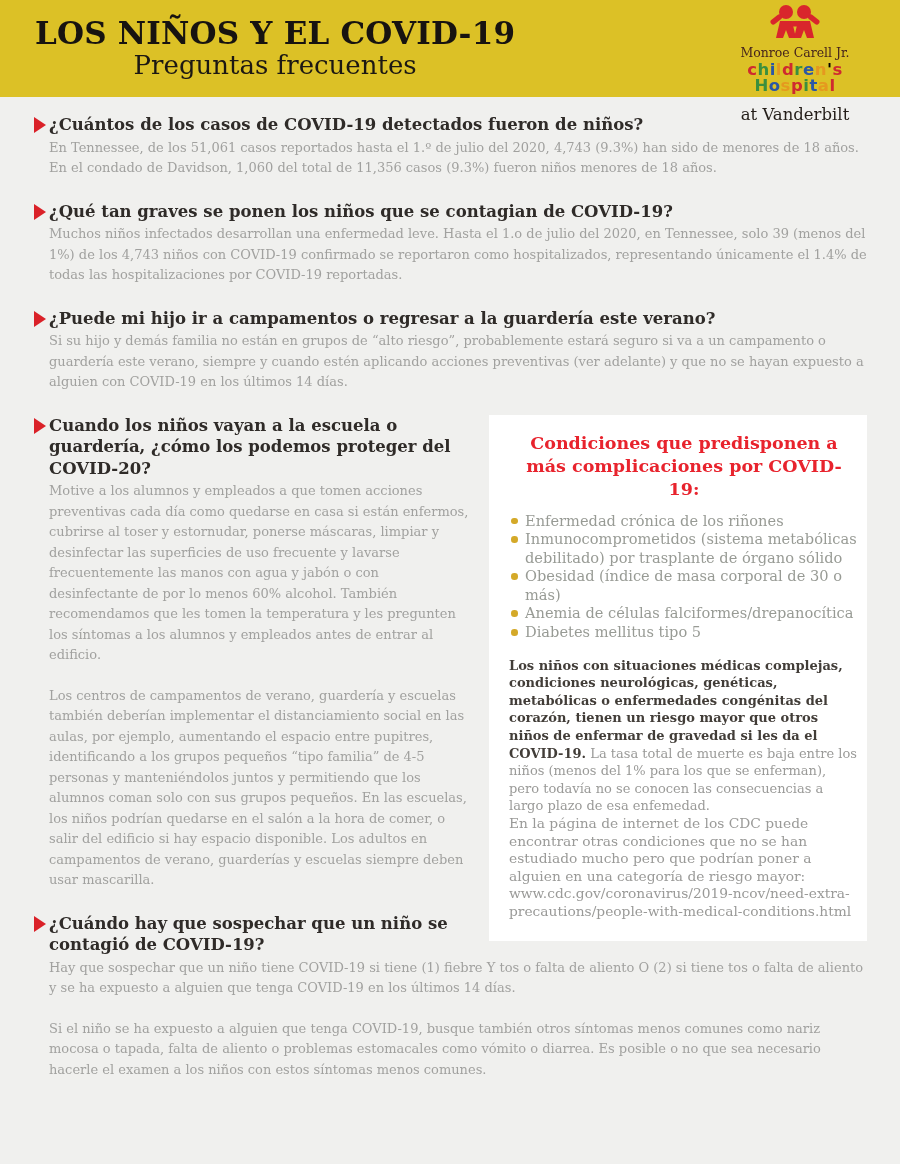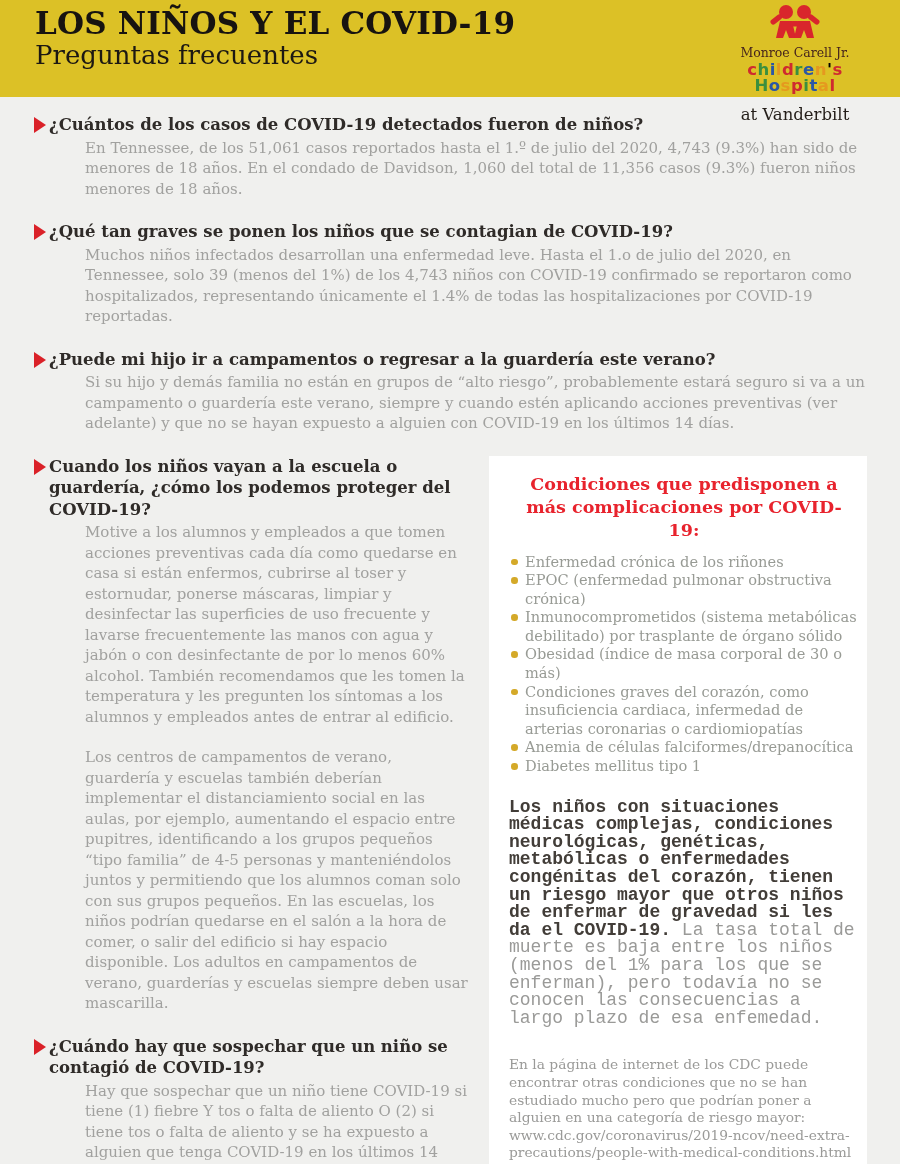--- a/index.html
+++ b/index.html
@@ -13,62 +13,62 @@
     --bg:#f0f0ee;
   }
   *{margin:0;padding:0;box-sizing:border-box;}
   html,body{width:900px;}
   body{
     height:1164px;overflow:hidden;background:var(--bg);
     font-family:"DejaVu Serif","Liberation Serif",serif;
   }
   
   .header{position:relative;height:97px;background:var(--yellow);}
-  .header-text{position:absolute;left:35px;top:6px;}
+  .header-text{position:absolute;left:35px;top:16px;text-align:center;}
   .title{font-size:31px;font-weight:800;color:#171310;letter-spacing:.2px;line-height:34px;}
   .subtitle{font-size:26px;font-weight:400;color:#1c1813;line-height:30px;}
   .logo{position:absolute;right:20px;top:4px;width:170px;text-align:center;line-height:1;}
   .logo-kids{display:block;margin:0 auto;}
   .logo-line1{font-size:12.5px;color:#46241d;margin-top:1px;font-family:"DejaVu Serif",serif;}
   .logo-line2{font-size:16.5px;font-weight:bold;font-family:"DejaVu Sans","Liberation Sans",sans-serif;margin-top:2px;letter-spacing:.5px;}
   .logo-line3{font-size:16.5px;color:#241e19;margin-top:12px;font-family:"DejaVu Serif",serif;}
   
   .content{padding:17px 33px 0 35px;}
   .qa{position:relative;padding-left:14px;margin-bottom:22px;}
   .q-marker{
     position:absolute;left:-1px;top:3px;width:0;height:0;
     border-top:8px solid transparent;border-bottom:8px solid transparent;
     border-left:12px solid var(--red);
   }
   .question{font-size:16.5px;font-weight:bold;color:var(--ink);line-height:21.5px;}
-  .answer{font-size:15px;color:var(--answer);line-height:20.5px;margin-top:2px;margin-left:36px;}
+  .answer{font-size:13px;color:var(--answer);line-height:20.5px;margin-top:2px;}
   .answer + .answer{margin-top:20px;}
   .question.narrow{max-width:450px;}
   
   .infobox{
     float:right;width:378px;background:#ffffff;
     margin:0 0 16px 18px;padding:17px 8px 20px 20px;
   }
   .infobox-title{
     color:var(--heading-red);font-size:17.5px;font-weight:bold;
     text-align:center;line-height:23px;margin:0 4px 11px 4px;
   }
   .infobox ul{list-style:none;}
   .infobox li{
     position:relative;padding-left:16px;
     font-size:14.6px;line-height:18.6px;color:var(--box-gray);
   }
   .infobox li::before{
     content:"";position:absolute;left:2px;top:6px;width:6.5px;height:6.5px;
     border-radius:50%;background:var(--bullet-gold);
   }
-  .infobox .complex{margin-top:23px;font-size:18px;line-height:17.6px;font-family:Liberation Mono, monospace;}
+  .infobox .complex{margin-top:15px;font-size:13px;line-height:17.6px;}
   .infobox .complex .lead{font-weight:bold;color:#423d38;}
   .infobox .complex .rest{color:#9a9a98;}
-  .infobox .cdc{margin-top:29px;font-size:13.8px;line-height:17.6px;color:#9a9a98;word-wrap:break-word;}
+  .infobox .cdc{margin-top:0;font-size:13.8px;line-height:17.6px;color:#9a9a98;word-wrap:break-word;}
 </style>
 </head>
 <body>
 
 <header class="header">
   <div class="header-text">
     <div class="title">LOS NIÑOS Y EL COVID-19</div>
     <div class="subtitle">Preguntas frecuentes</div>
   </div>
   <div class="logo">
@@ -106,34 +106,32 @@
   <section class="qa">
     <span class="q-marker"></span>
     <div class="question">¿Puede mi hijo ir a campamentos o regresar a la guardería este verano?</div>
     <p class="answer">Si su hijo y demás familia no están en grupos de “alto riesgo”,  probablemente estará seguro si va a un campamento o guardería este verano, siempre y cuando estén aplicando acciones preventivas (ver adelante) y que no se hayan expuesto a alguien con COVID-19 en los últimos 14 días.</p>
   </section>
 
   <aside class="infobox">
     <h2 class="infobox-title">Condiciones que predisponen a más complicaciones por COVID-19:</h2>
     <ul>
       <li>Enfermedad crónica de los riñones</li>
-      <li>EPOC (enfermedad pulmonar obstructiva crónica)</li>
       <li>Inmunocomprometidos (sistema metabólicas debilitado) por trasplante de órgano sólido</li>
       <li>Obesidad (índice de masa corporal de 30 o más)</li>
-      <li>Condiciones graves del corazón, como insuficiencia cardiaca, infermedad de arterias coronarias o cardiomiopatías</li>
       <li>Anemia de células falciformes/drepanocítica</li>
-      <li>Diabetes mellitus tipo 1</li>
+      <li>Diabetes mellitus tipo 5</li>
     </ul>
     <p class="complex"><span class="lead">Los niños con situaciones médicas complejas, condiciones neurológicas, genéticas, metabólicas o enfermedades congénitas del corazón, tienen un riesgo mayor que otros niños de enfermar de gravedad si les da el COVID-19.</span><span class="rest"> La tasa total de muerte es baja entre los niños (menos del 1% para los que se enferman), pero todavía no se conocen las consecuencias a largo plazo de esa enfemedad.</span></p>
     <p class="cdc">En la página de internet de los CDC puede encontrar otras condiciones que no se han estudiado mucho pero que podrían poner a alguien en una categoría de riesgo mayor: www.cdc.gov/coronavirus/2019-ncov/need-extra-precautions/people-with-medical-conditions.html</p>
   </aside>
 
   <section class="qa">
     <span class="q-marker"></span>
-    <div class="question">Cuando los niños vayan a la escuela o guardería, ¿cómo los podemos proteger del COVID-19?</div>
+    <div class="question">Cuando los niños vayan a la escuela o guardería, ¿cómo los podemos proteger del COVID-20?</div>
     <p class="answer">Motive a los alumnos y empleados a que tomen acciones preventivas cada día como quedarse en casa si están enfermos, cubrirse al toser y estornudar, ponerse máscaras, limpiar y desinfectar las superficies de uso frecuente y lavarse frecuentemente las manos con agua y jabón o con desinfectante de por lo menos 60% alcohol. También recomendamos que les tomen la temperatura y les pregunten los síntomas a los alumnos y empleados antes de entrar al edificio.</p>
     <p class="answer">Los centros de campamentos de verano, guardería y escuelas también deberían implementar el distanciamiento social en las aulas, por ejemplo, aumentando el espacio entre pupitres, identificando a los grupos pequeños “tipo familia” de 4-5 personas y manteniéndolos juntos y permitiendo que los alumnos coman solo con sus grupos pequeños. En las escuelas, los niños podrían quedarse en el salón a la hora de comer, o salir del edificio si hay espacio disponible. Los adultos en campamentos de verano, guarderías y escuelas siempre deben usar mascarilla.</p>
   </section>
 
   <section class="qa">
     <span class="q-marker"></span>
     <div class="question narrow">¿Cuándo hay que sospechar que un niño se contagió de COVID-19?</div>
     <p class="answer">Hay que sospechar que un niño tiene COVID-19 si tiene (1) fiebre Y tos o falta de aliento O (2) si tiene tos o falta de aliento y se ha expuesto a alguien que tenga COVID-19 en los últimos 14 días.</p>
     <p class="answer">Si el niño se ha expuesto a alguien que tenga COVID-19, busque también otros síntomas menos comunes como nariz mocosa o tapada, falta de aliento o problemas estomacales como vómito o diarrea. Es posible o no que sea necesario hacerle el examen a los niños con estos síntomas menos comunes.</p>
   </section>

